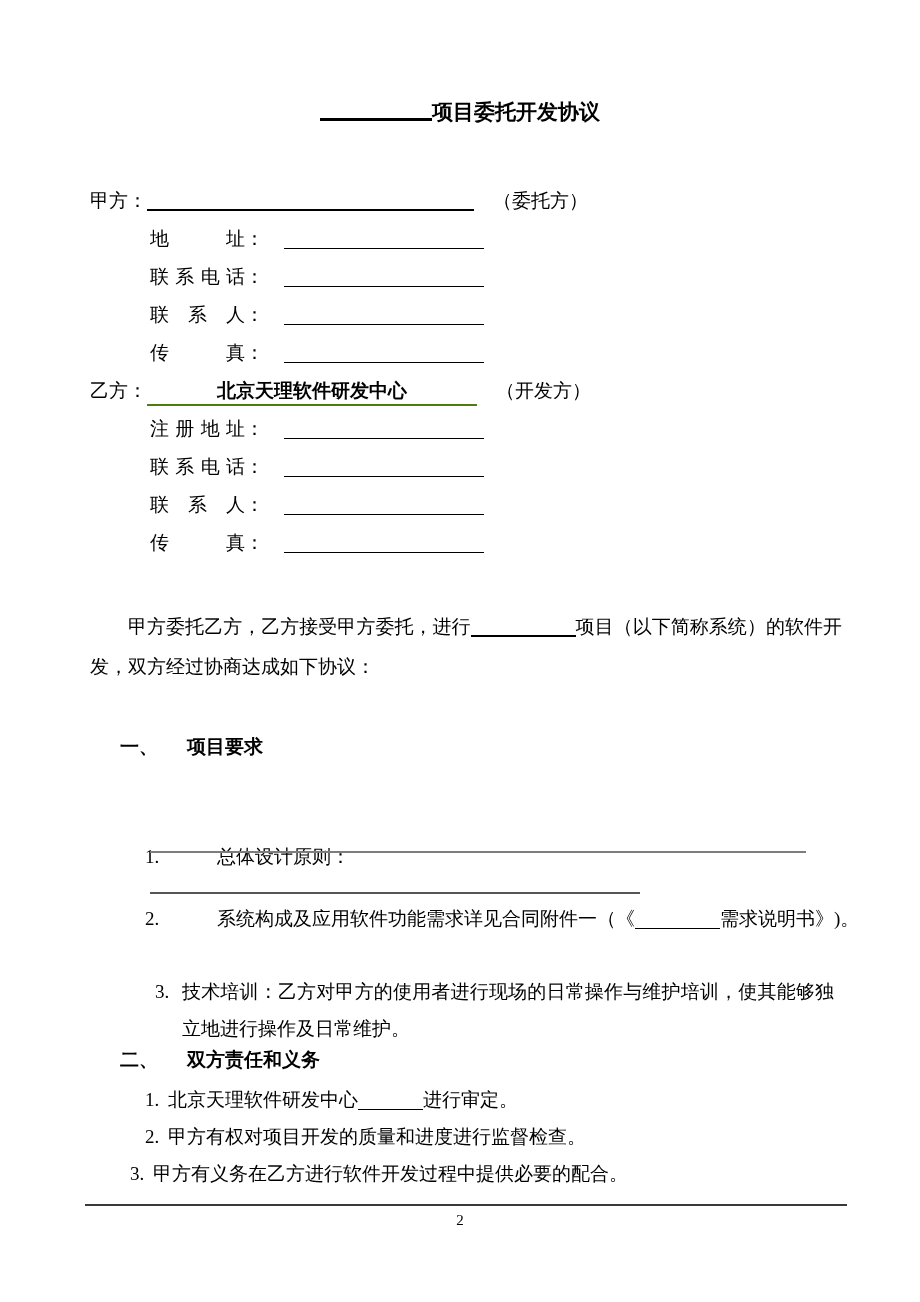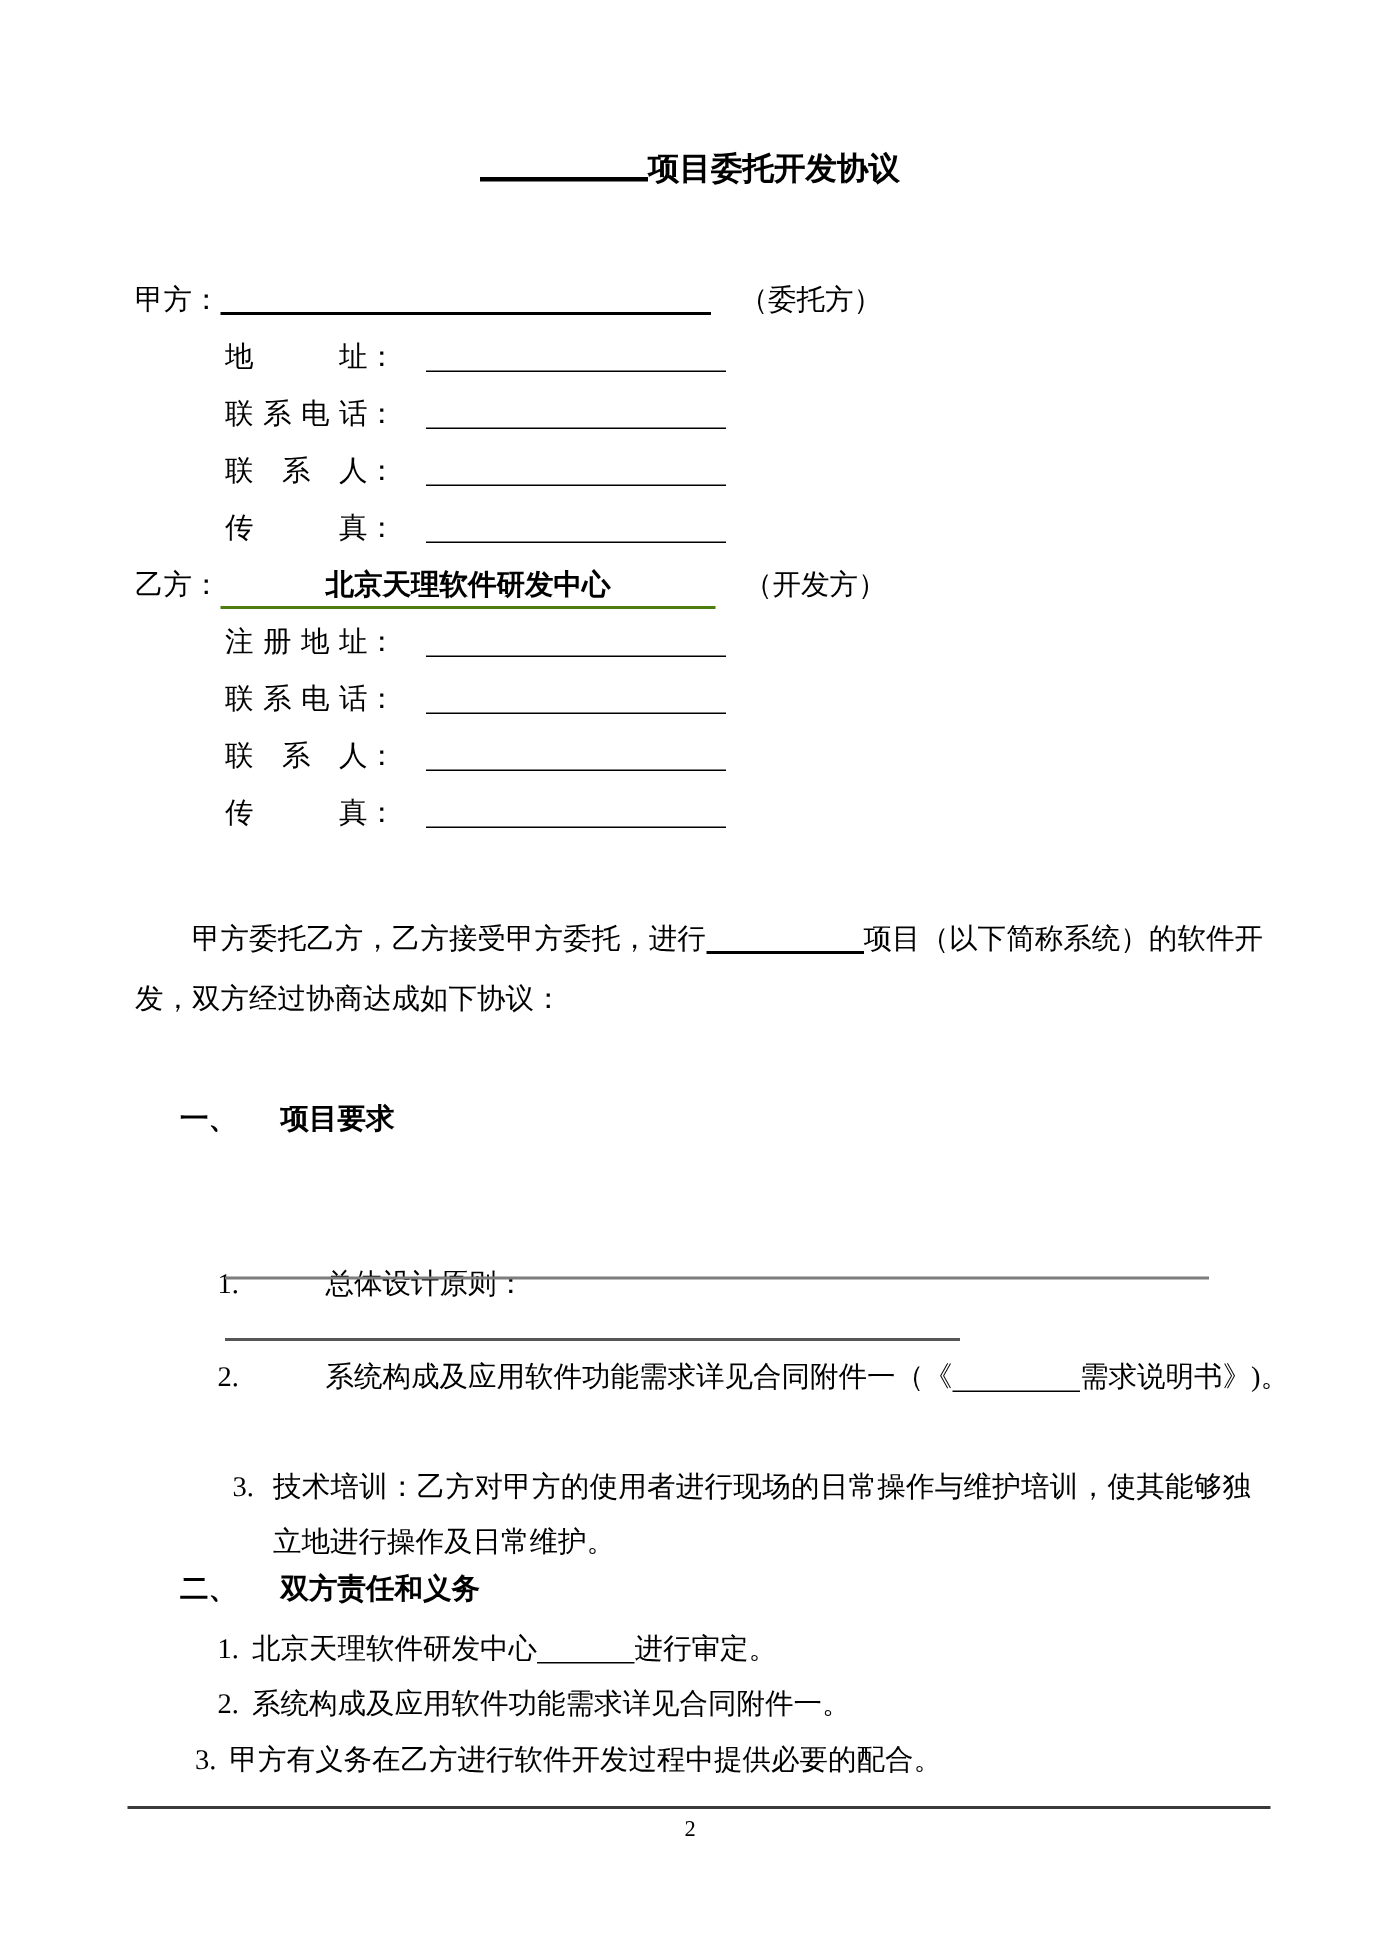--- a/index.html
+++ b/index.html
@@ -151,21 +151,21 @@
   </div>
 
   <div class="sec-heading sec2-heading">
     <span class="sec-num">二、</span><span>双方责任和义务</span>
   </div>
 
   <div class="item s2-item s2-item1">
     <span class="item-num">1.</span><span>北京天理软件研发中心</span><span class="blank s2-item1-blank"></span><span>进行审定。</span>
   </div>
   <div class="item s2-item s2-item2">
-    <span class="item-num">2.</span><span>系统构成及应用软件功能需求详见合同附件一。</span>
+    <span class="item-num">2.</span><span>甲方有权对项目开发的质量和进度进行监督检查。</span>
   </div>
   <div class="item s2-item s2-item3">
     <span class="item-num">3.</span><span>甲方有义务在乙方进行软件开发过程中提供必要的配合。</span>
   </div>
 
   <div class="footer-rule"></div>
   <div class="page-number">2</div>
 
 </div>
 

